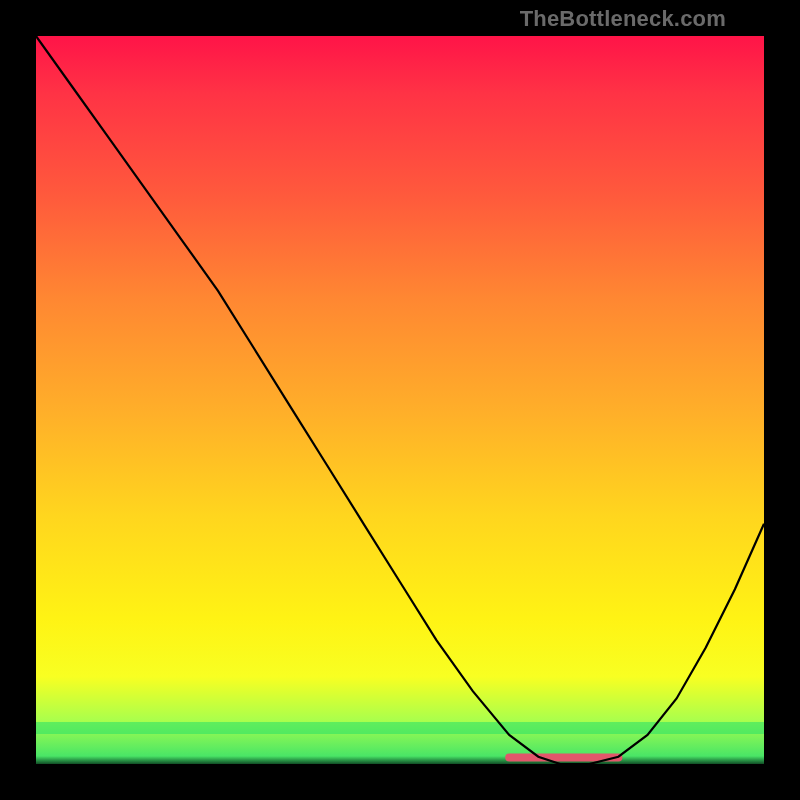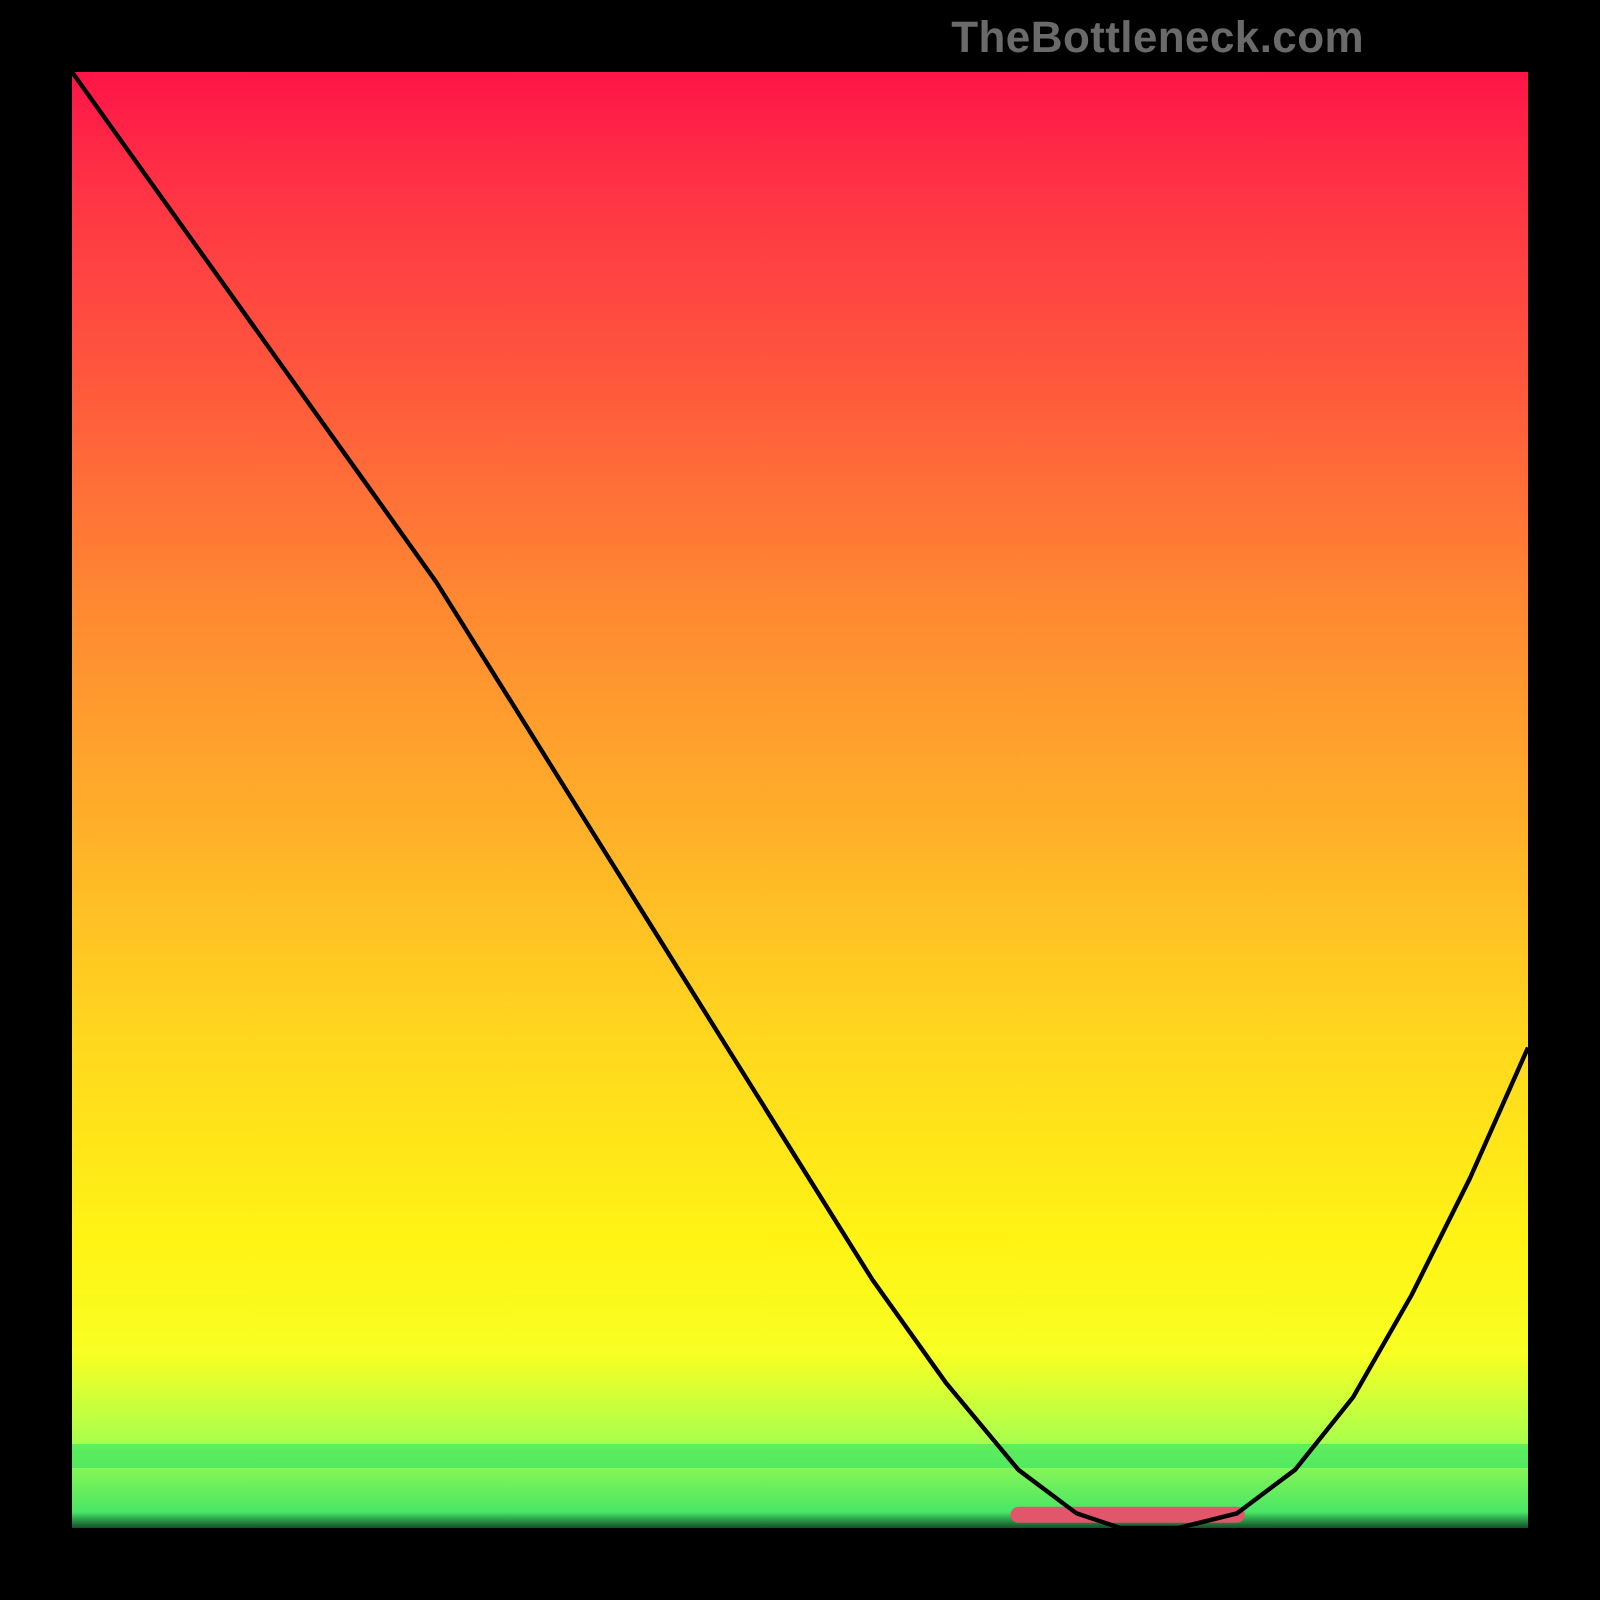--- a/index.html
+++ b/index.html
@@ -8,20 +8,21 @@
     width: 800px;
     height: 800px;
     background: #000;
     overflow: hidden;
   }
   .stage {
     position: relative;
     width: 692px;
     height: 800px;
     background: #000;
+    padding-left: 44px;
   }
   .watermark {
     position: absolute;
     top: 6px;
     right: 10px;
     font-family: Arial, Helvetica, sans-serif;
     font-size: 22px;
     font-weight: bold;
     color: #6a6a6a;
     letter-spacing: 0.2px;

